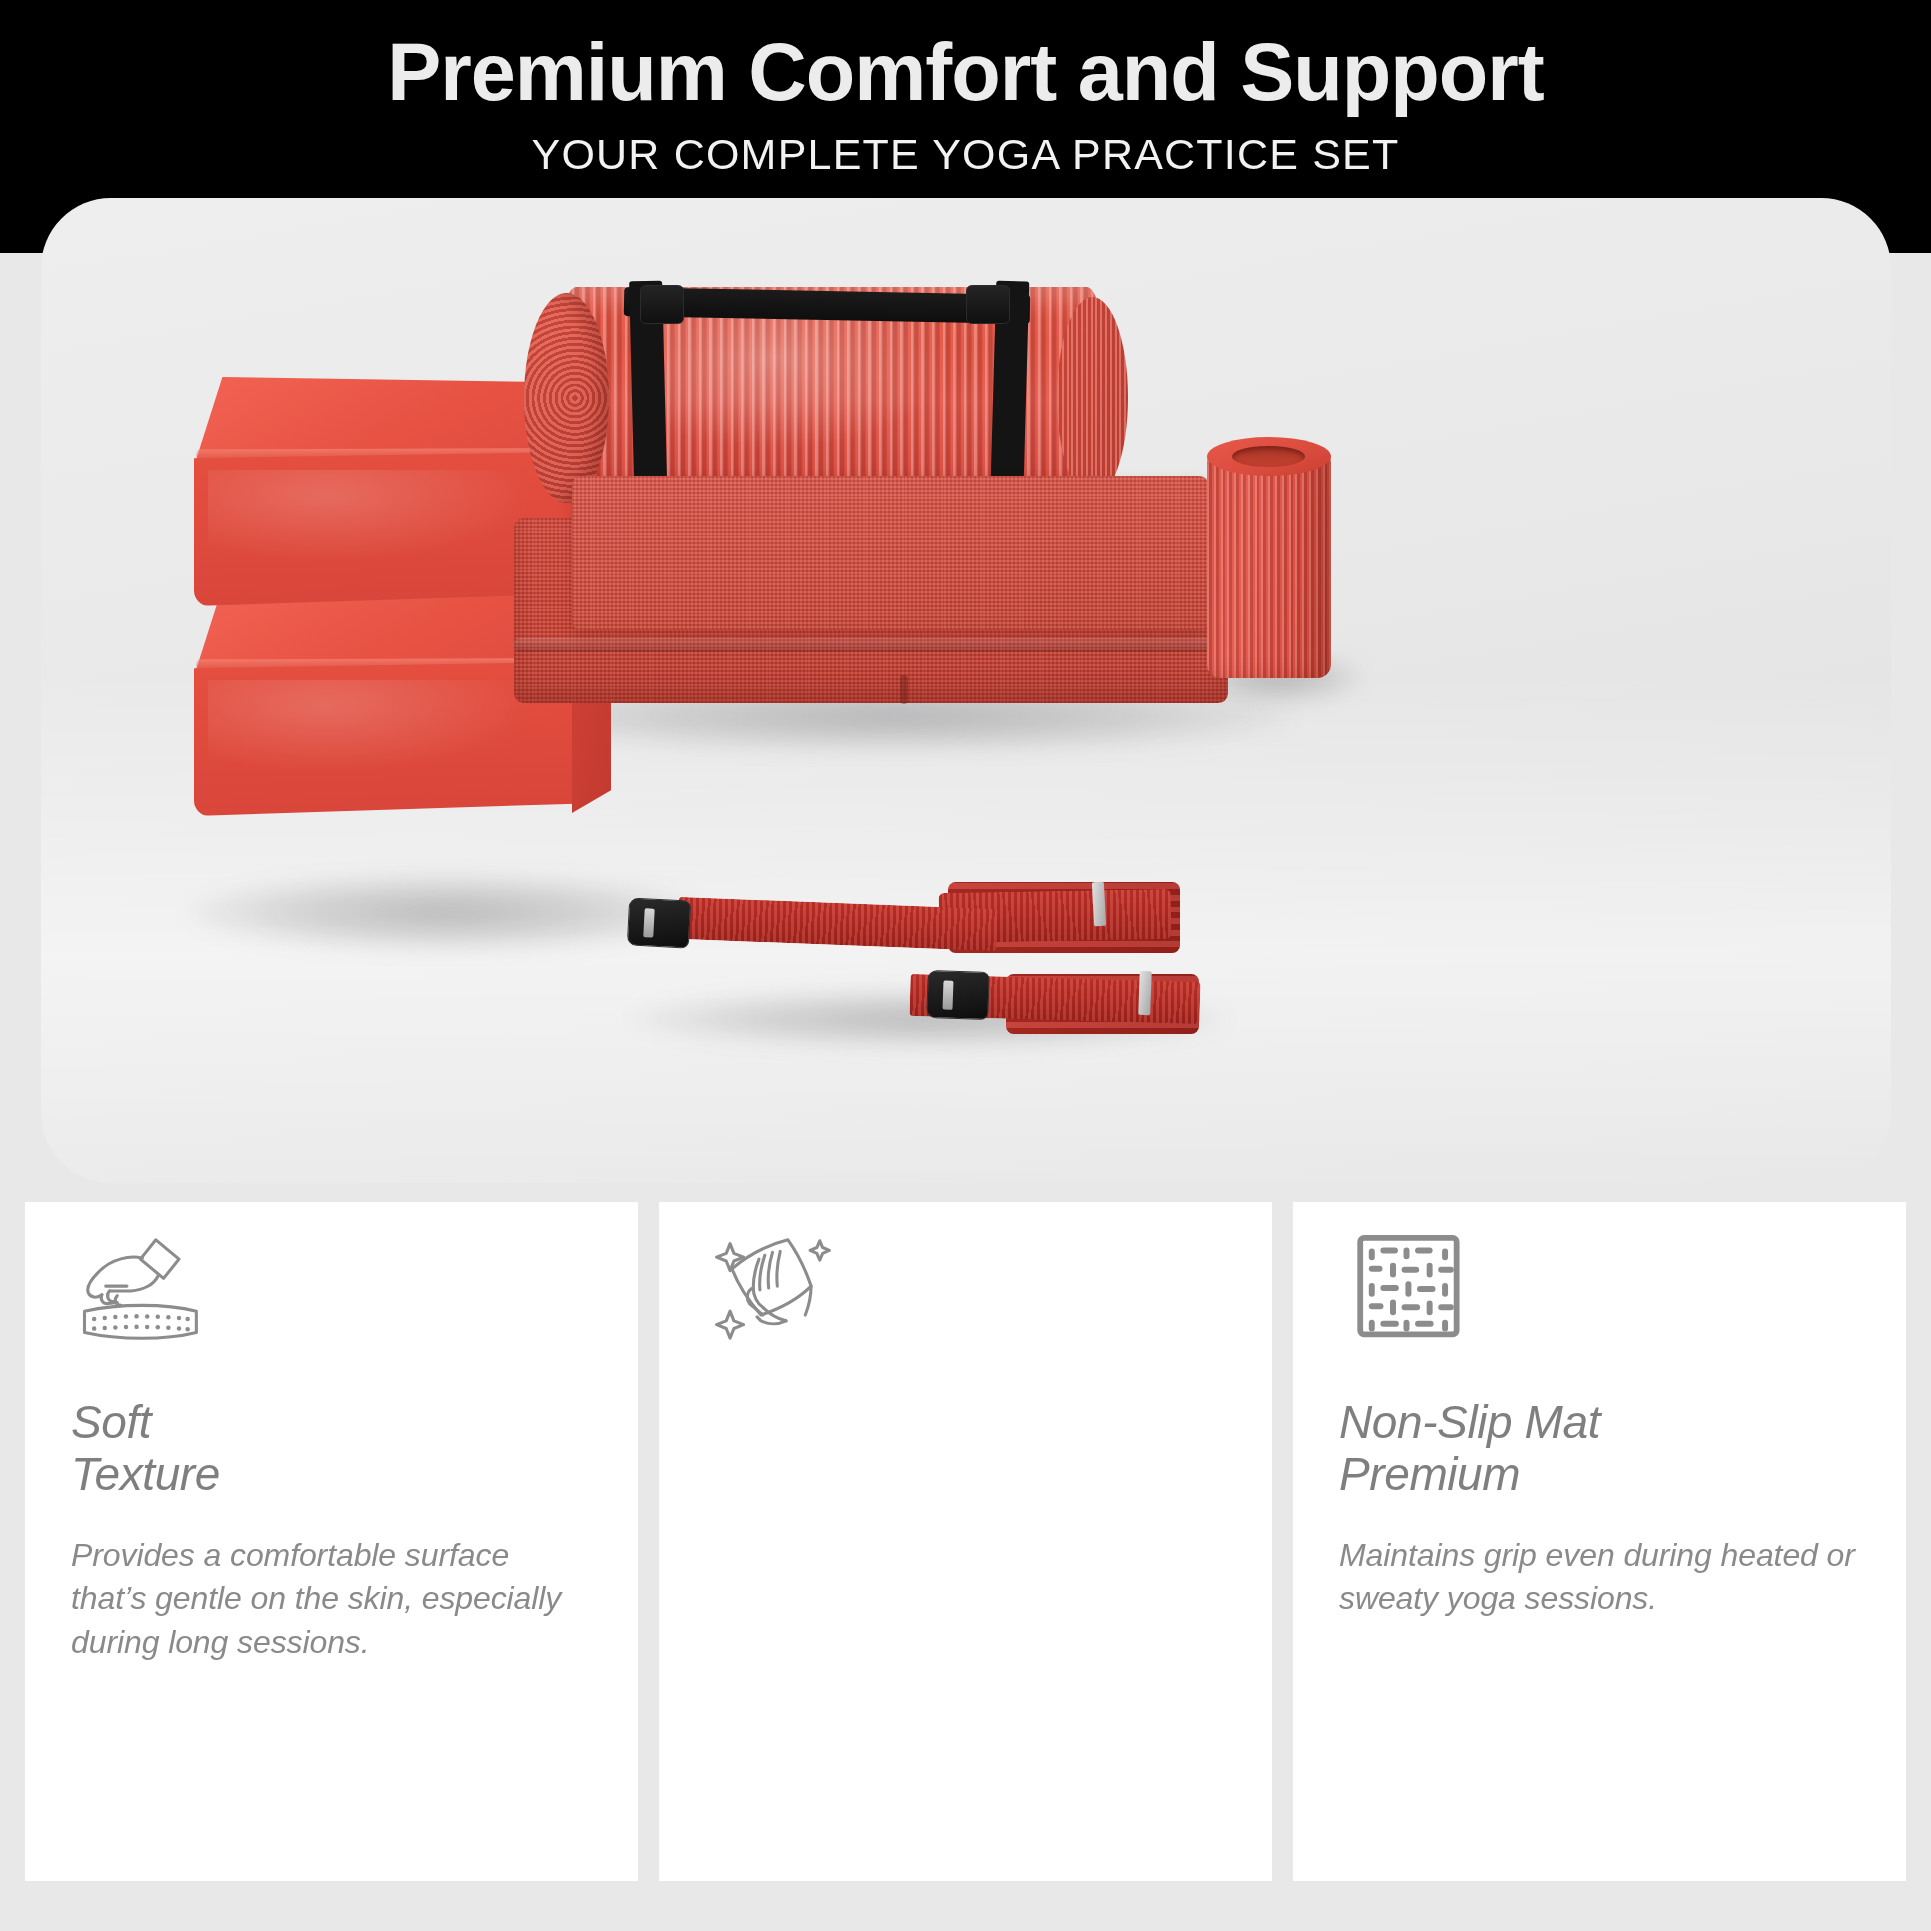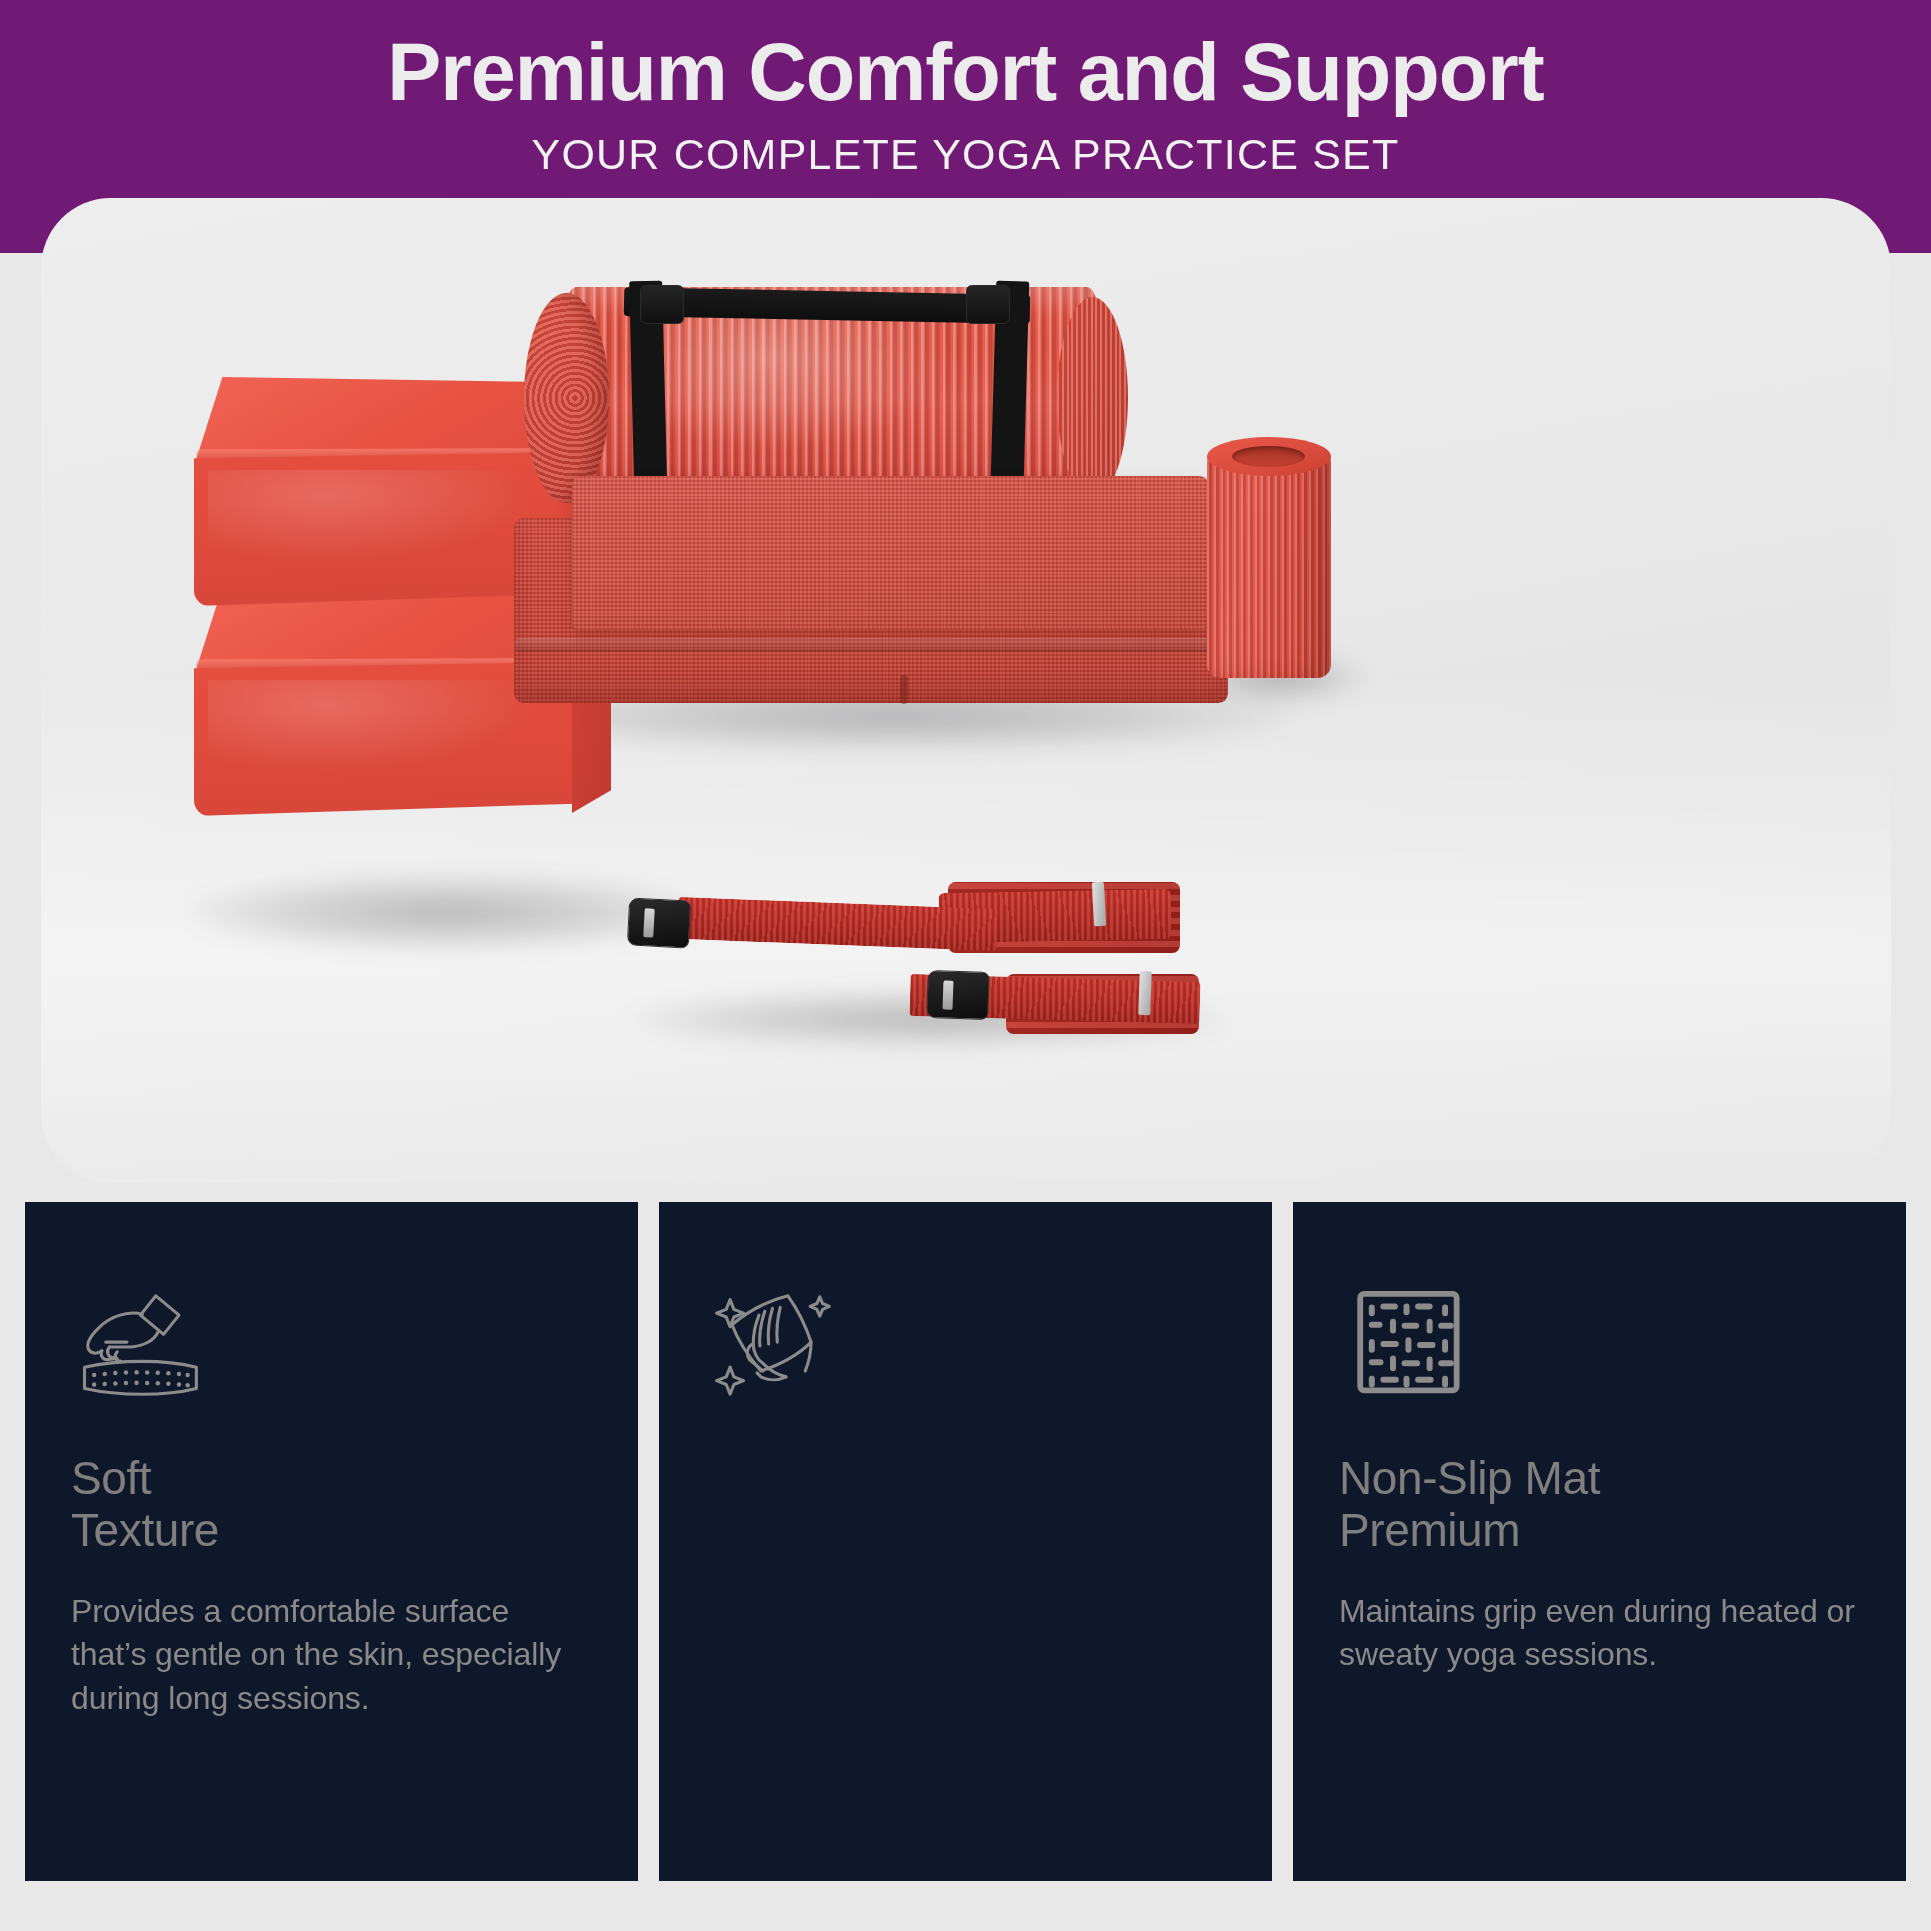--- a/index.html
+++ b/index.html
@@ -9,21 +9,21 @@
     background:#e7e7e7;
     overflow:hidden;
   }
 
   
   #poster { position:relative; width:1931px; height:1931px; background:#e8e8e8; }
 
   
   .header {
     position:absolute; left:0; top:0; width:1931px; height:253px;
-    background:#701a75;
+    background:#000000;
     display:flex; flex-direction:column; align-items:center; justify-content:flex-start;
     padding-top:29px;
   }
   .header-title {
     color:#ececec; font-size:81px; font-weight:bold;
     letter-spacing:-1px; line-height:1.08; white-space:nowrap;
   }
   .header-sub {
     color:#f2f2f2; font-size:43px; font-weight:400;
     letter-spacing:1.2px; margin-top:13.5px; white-space:nowrap;
@@ -229,22 +229,23 @@
   }
   .metal-tip.m1 { left:473px; top:7.7px; transform:rotate(-3deg); }
   .metal-tip.m2 { left:519px; top:97px; transform:rotate(2deg); }
 
   
   .cards {
     position:absolute; left:25px; top:1202px; width:1881px; height:679px;
     display:flex; gap:21px;
   }
   .card {
-    flex:1 1 0; background:#0f172a; position:relative;
-    padding:80px 46px 0 46px;
+    flex:1 1 0; background:#ffffff; position:relative;
+    padding:24px 46px 0 46px;
+    font-style:italic;
   }
   .card-icon { width:135px; height:126px; margin-bottom:44px; }
   .card-icon svg { width:100%; height:100%; display:block; }
   .card-title {
     color:#7f7f7f; font-size:46px; font-weight:400;
     line-height:1.14; letter-spacing:-0.4px; white-space:pre-line;
     margin-bottom:33px;
   }
   .card-body {
     color:#8a8a8a; font-size:32px; font-weight:400;

